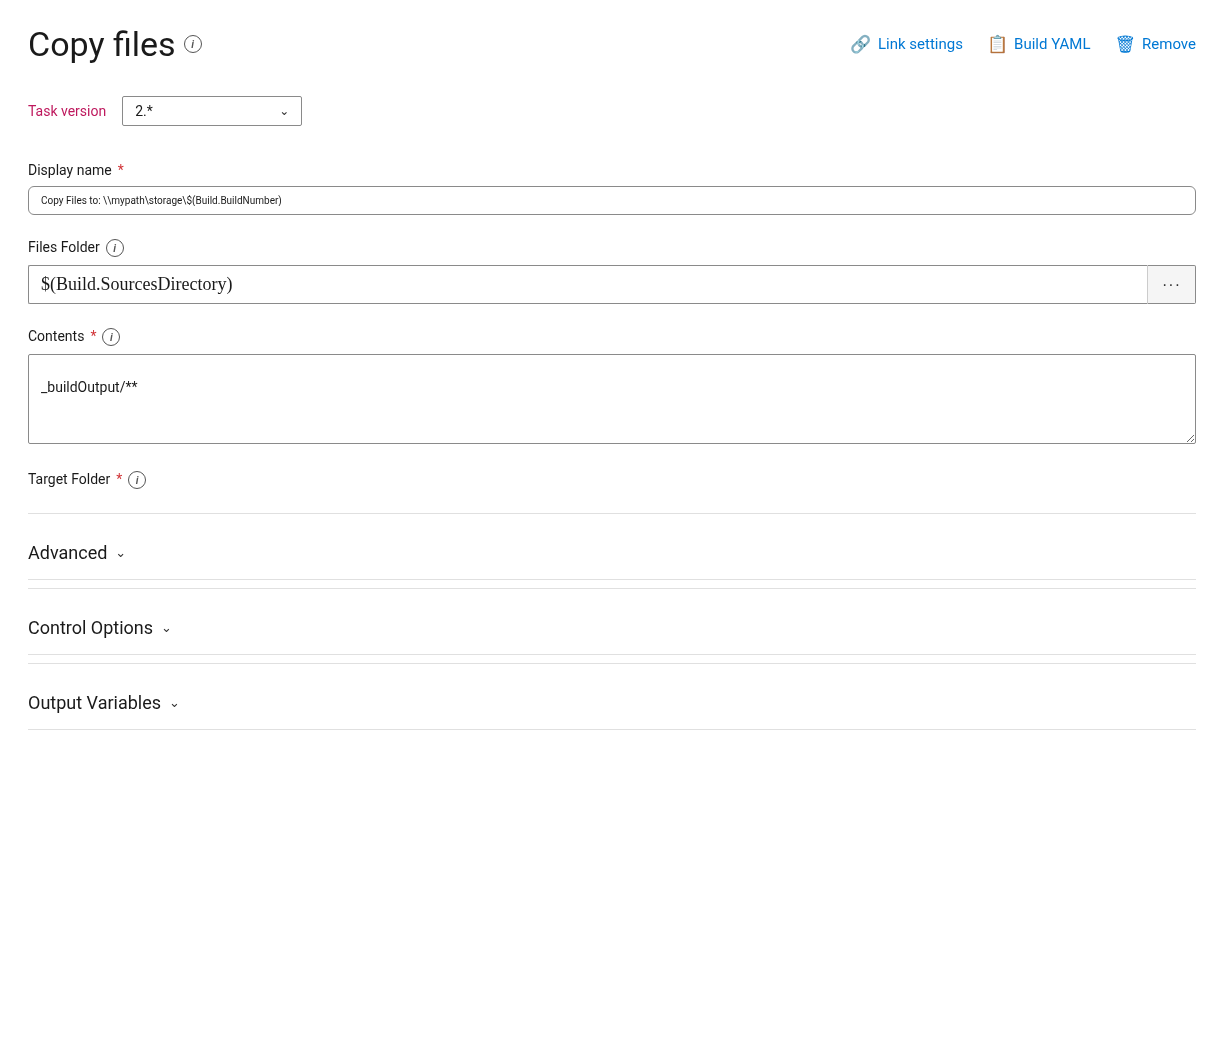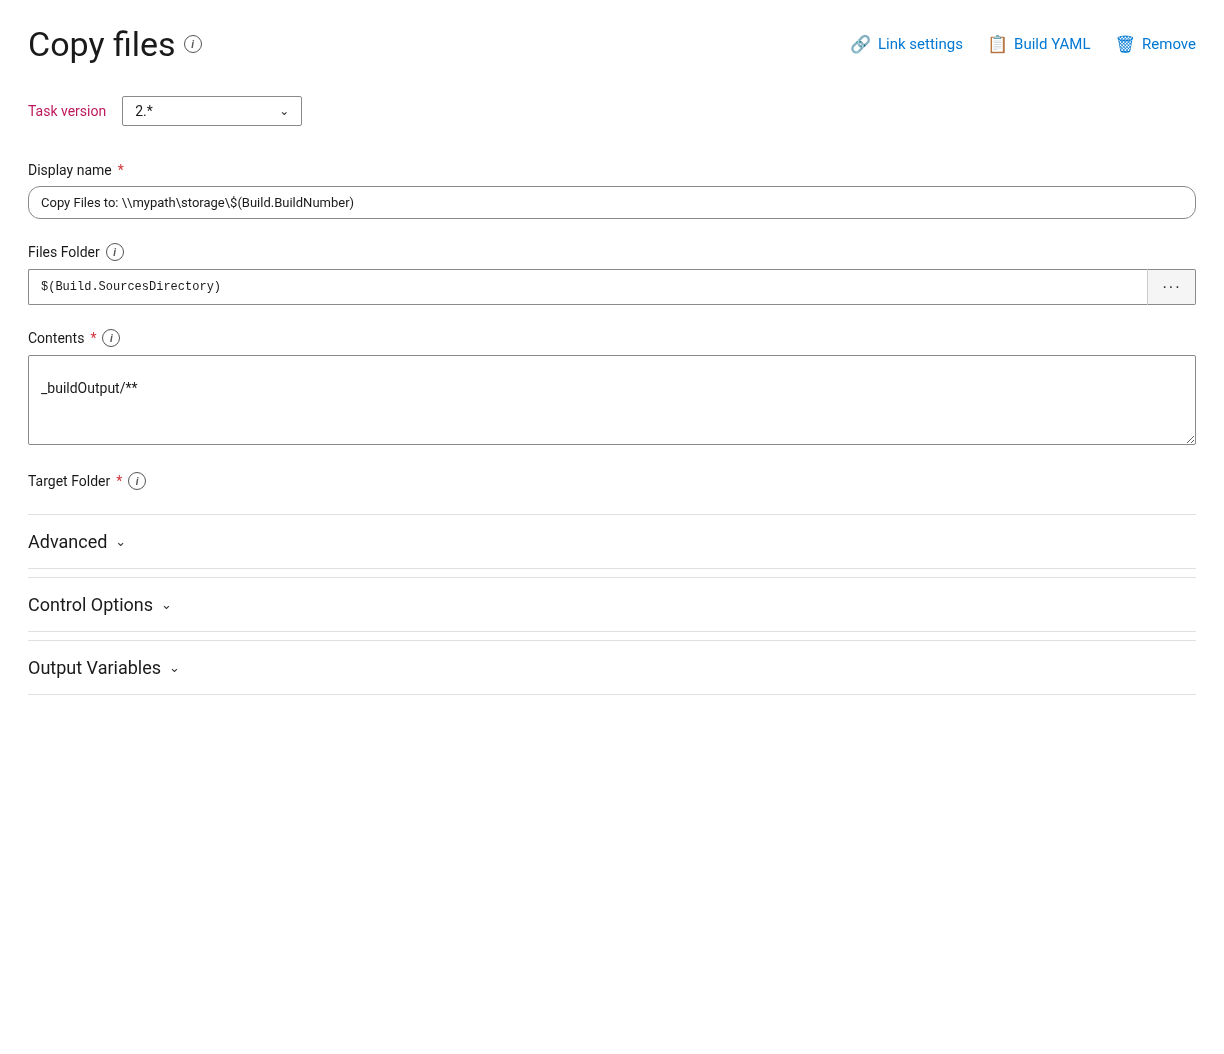--- a/index.html
+++ b/index.html
@@ -98,53 +98,52 @@
 
     .form-section {
       margin-bottom: 24px;
     }
 
     .field-label {
       font-size: 14px;
       color: #1a1a1a;
       margin-bottom: 8px;
       display: flex;
-      align-items: center;
       gap: 6px;
     }
 
     .required-star {
       color: #d13438;
     }
 
     .text-input {
       width: 100%;
       border: 1px solid #8a8a8a;
-      border-radius: 12px;
+      border-radius: 6px;
       padding: 8px 12px;
-      font-size: 13px;
+      font-size: 10px;
       font-family: inherit;
       color: #1a1a1a;
       outline: none;
     }
 
     .source-folder-row {
       display: flex;
       align-items: stretch;
       gap: 0;
     }
 
     .source-folder-input {
       flex: 1;
       border: 1px solid #8a8a8a;
       border-right: none;
       border-radius: 2px 0 0 2px;
       padding: 8px 12px;
-      font-size: 12px;
-      font-family: Liberation Mono, monospace;
+      font-size: 18px;
+      font-family: Liberation Serif, serif;
       color: #1a1a1a;
       outline: none;
     }
 
     .ellipsis-button {
       display: flex;
       align-items: center;
       justify-content: center;
       border: 1px solid #8a8a8a;
       border-left: 1px solid #ccc;
@@ -171,21 +170,21 @@
     }
 
     .collapsible-section {
       margin-bottom: 8px;
     }
 
     .collapsible-header {
       display: flex;
       align-items: center;
       gap: 8px;
-      padding: 16px 0 16px 0;
+      padding: 28px 0 16px 0;
       cursor: pointer;
       border-top: 1px solid #e0e0e0;
     }
 
     .collapsible-header:last-child {
       border-bottom: 1px solid #e0e0e0;
     }
 
     .collapsible-title {
       font-size: 18px;

